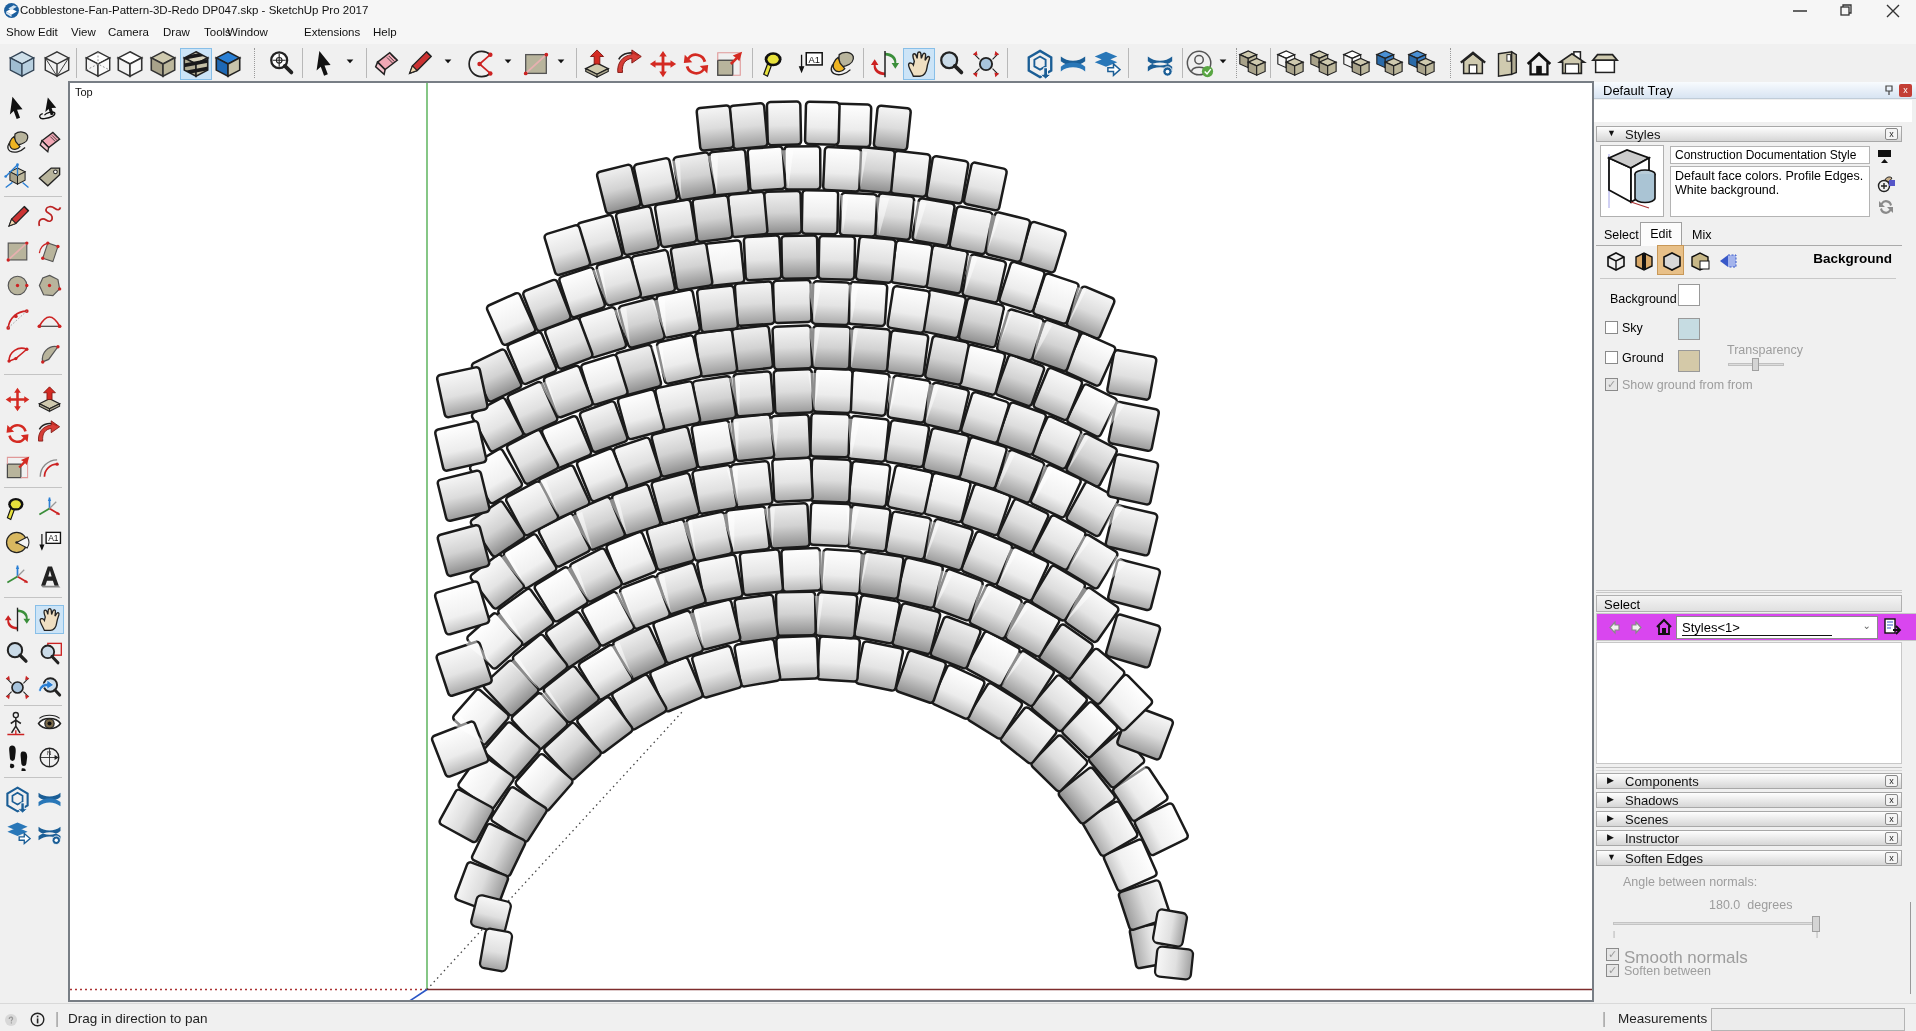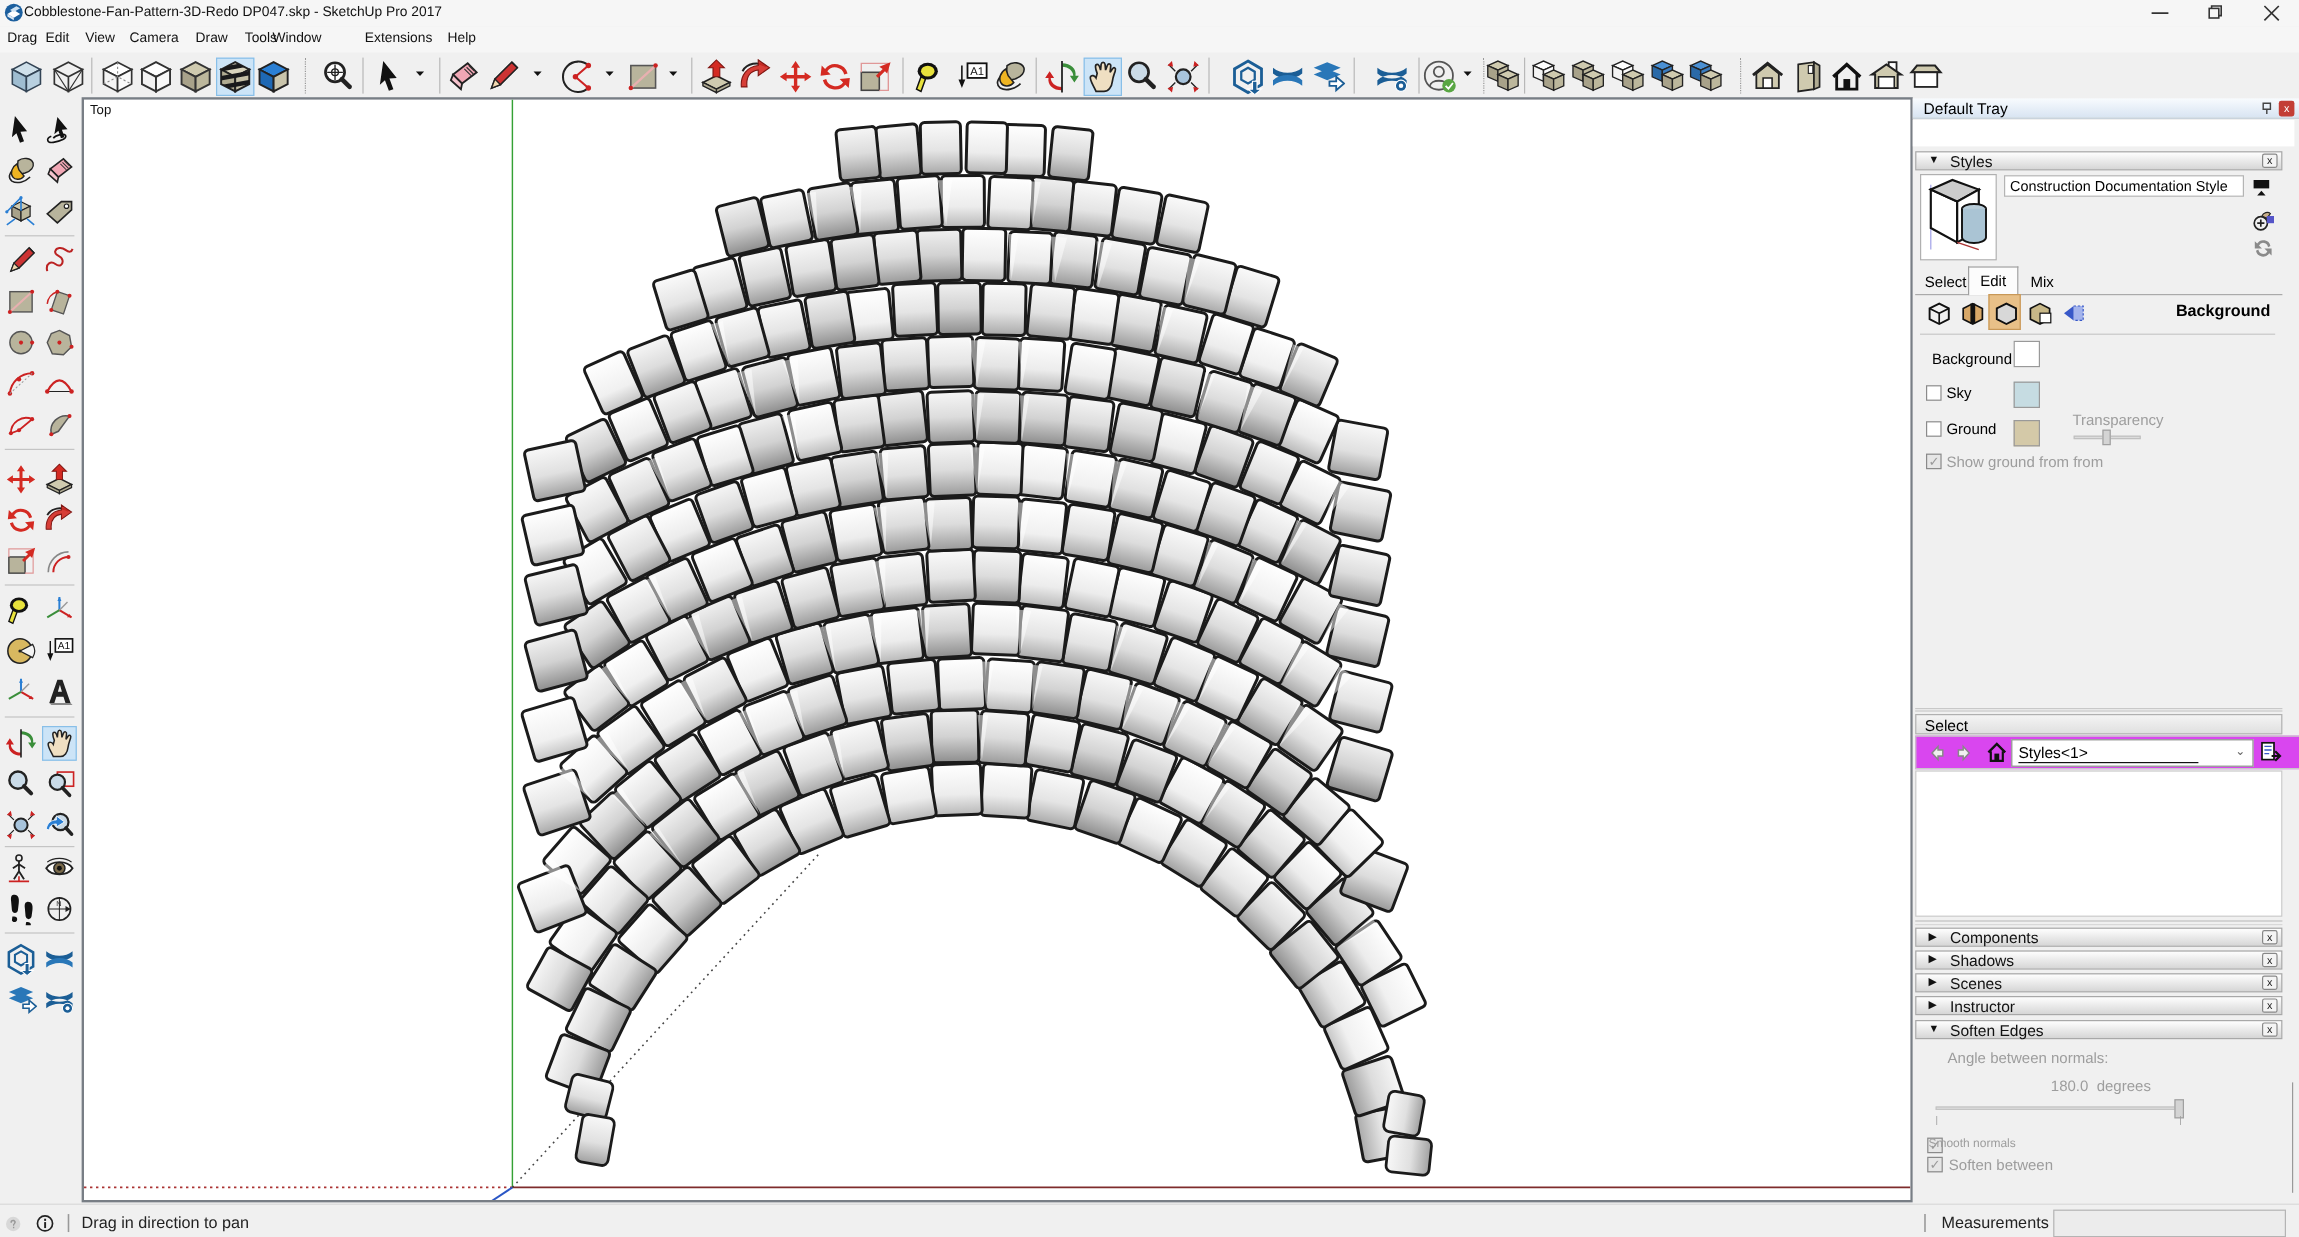--- a/index.html
+++ b/index.html
@@ -35,21 +35,21 @@
       </svg></span>
     <span class="tt">Cobblestone-Fan-Pattern-3D-Redo DP047.skp - SketchUp Pro 2017</span>
     <svg class="abs" style="left:1789px;top:4px" width="120" height="14" viewBox="0 0 120 14">
       <path d="M4 7 L18 7" stroke="#333" stroke-width="1.5"></path>
       <rect x="52" y="3" width="8" height="8" fill="none" stroke="#333" stroke-width="1.3"></rect>
       <path d="M54 3 L54 1 L62 1 L62 9 L60 9" fill="none" stroke="#333" stroke-width="1.3"></path>
       <path d="M98 1 L110 13 M110 1 L98 13" stroke="#333" stroke-width="1.4"></path>
     </svg>
   </div>
 <div id="menubar" class="abs">
-    <span style="left:6px">Drag</span>
+    <span style="left:6px">Show</span>
     <span style="left:38px">Edit</span>
     <span style="left:71px">View</span>
     <span style="left:108px">Camera</span>
     <span style="left:163px">Draw</span>
     <span style="left:204px">Tools</span>
     <span style="left:227px">Window</span>
     <span style="left:304px">Extensions</span>
     <span style="left:373px">Help</span>
   </div>
 <div id="toolbar" class="abs">
@@ -1548,20 +1548,21 @@
     <div class="abs" style="left:6px;top:63px;width:64px;height:72px;background:#fff;border:1px solid #b0b0b0"><svg width="62" height="70" viewBox="0 0 62 70">
         <path d="M8 8 L8 62" stroke="#7a7ade" stroke-width="1" opacity=".7"></path>
         <path d="M8 44 L30 56 L30 22 L8 12 Z" fill="#fff" stroke="#111" stroke-width="1.8"></path>
         <path d="M8 12 L26 4 L48 12 L30 22 Z" fill="#ccc" stroke="#111" stroke-width="1.8"></path>
         <path d="M30 56 L48 46 L48 12 L30 22 Z" fill="#fff" stroke="#111" stroke-width="1.8"></path>
         <path d="M30 56 L48 62" stroke="#a33" stroke-width="1.2"></path>
         <ellipse cx="44" cy="28" rx="10" ry="4" fill="#b8ccd8" stroke="#111" stroke-width="1.6"></ellipse>
         <path d="M34 28 L34 52 A10 4.5 0 0 0 54 52 L54 28" fill="#aac4d4" stroke="#111" stroke-width="1.6"></path>
       </svg></div>
     <div class="abs" style="left:76px;top:64px;width:200px;height:18px;background:#fff;border:1px solid #b4b4b4;font-size:12px;padding:1px 0 0 4px">Construction Documentation Style</div>
+    <div class="abs" style="left:76px;top:84px;width:200px;height:51px;background:#fff;border:1px solid #b4b4b4;font-size:12.5px;line-height:14px;padding:2px 0 0 4px">Default face colors. Profile Edges.<br>White background.</div>
     <svg class="abs" style="left:282px;top:66px" width="18" height="18" viewBox="0 0 18 18">
       <rect x="2" y="2" width="13" height="7" fill="#111"></rect>
       <path d="M8.5 11 L12 15 L5 15 Z" fill="#111"></path>
     </svg>
     <svg class="abs" style="left:282px;top:92px" width="20" height="20" viewBox="0 0 20 20">
       <circle cx="8" cy="12" r="5.5" fill="none" stroke="#222" stroke-width="1.4"></circle>
       <path d="M8 9 L8 15 M5 12 L11 12" stroke="#222" stroke-width="1.4"></path>
       <path d="M9 6 C10 3 14 2 16 4 L13 8 Z" fill="#c9b08a" stroke="#222" stroke-width="1"></path>
       <rect x="13" y="6" width="6" height="6" fill="#5555c8"></rect>
     </svg>
@@ -1664,21 +1665,21 @@
       <span class="cap">Soften Edges</span>
       <span class="xb">x</span>
     </div>
     <span class="abs gtx" style="left:29px;top:793px;font-size:12.5px">Angle between normals:</span>
     <span class="abs gtx" style="left:115px;top:816px;font-size:12.5px">180.0&nbsp;&nbsp;degrees</span>
     <div class="abs" style="left:19px;top:840px;width:205px;height:3px;background:#dcdcdc;border:1px solid #c4c4c4"></div>
     <div class="abs" style="left:218px;top:834px;width:8px;height:16px;background:#d4d4d4;border:1px solid #a0a0a0"></div>
     <div class="abs gtx" style="left:19px;top:847px;font-size:8px">|</div>
     <div class="abs gtx" style="left:222px;top:847px;font-size:8px">|</div>
     <div class="ck ckg" style="left:12px;top:866px"></div>
-    <span class="abs gtx" style="left:13px;top:866px;font-size:10px">Smooth normals</span>
+    <span class="abs gtx" style="left:30px;top:866px;font-size:17px">Smooth normals</span>
     <div class="ck ckg" style="left:12px;top:882px"></div>
     <span class="abs gtx" style="left:30px;top:882px;font-size:12.5px">Soften between</span>
     <div class="abs" style="left:316px;top:820px;width:1px;height:92px;background:#999"></div>
   </div>
 <div id="statusbar" class="abs">
     <svg class="abs" style="left:4px;top:9px" width="14" height="14" viewBox="0 0 14 14">
       <circle cx="7" cy="7" r="6" fill="#d8d8d8"></circle>
       <path d="M7 3.5 C5 3.5 4.5 5 4.7 6 L6 6 C6 5.2 6.3 4.8 7 4.8 C7.8 4.8 8.2 5.6 7.6 6.4 L6.8 7.4 L6.8 8.5 L7.8 8.5 L7.8 7.8 C9 6.6 9.5 5.8 9 4.8 C8.7 4 8 3.5 7 3.5 Z M6.8 9.3 L7.9 9.3 L7.9 10.5 L6.8 10.5 Z" fill="#999"></path>
     </svg>
     <svg class="abs" style="left:30px;top:8px" width="15" height="15" viewBox="0 0 15 15">

